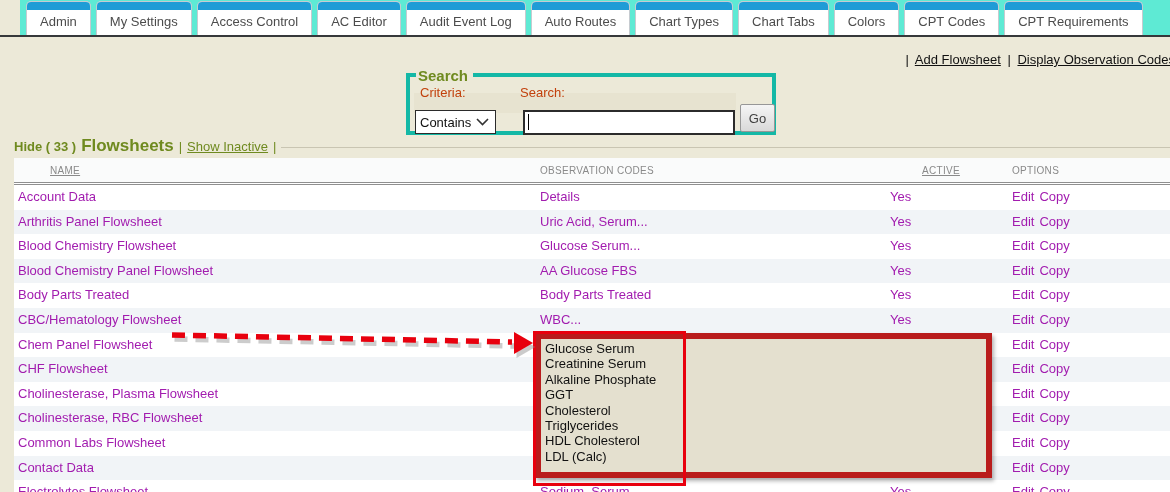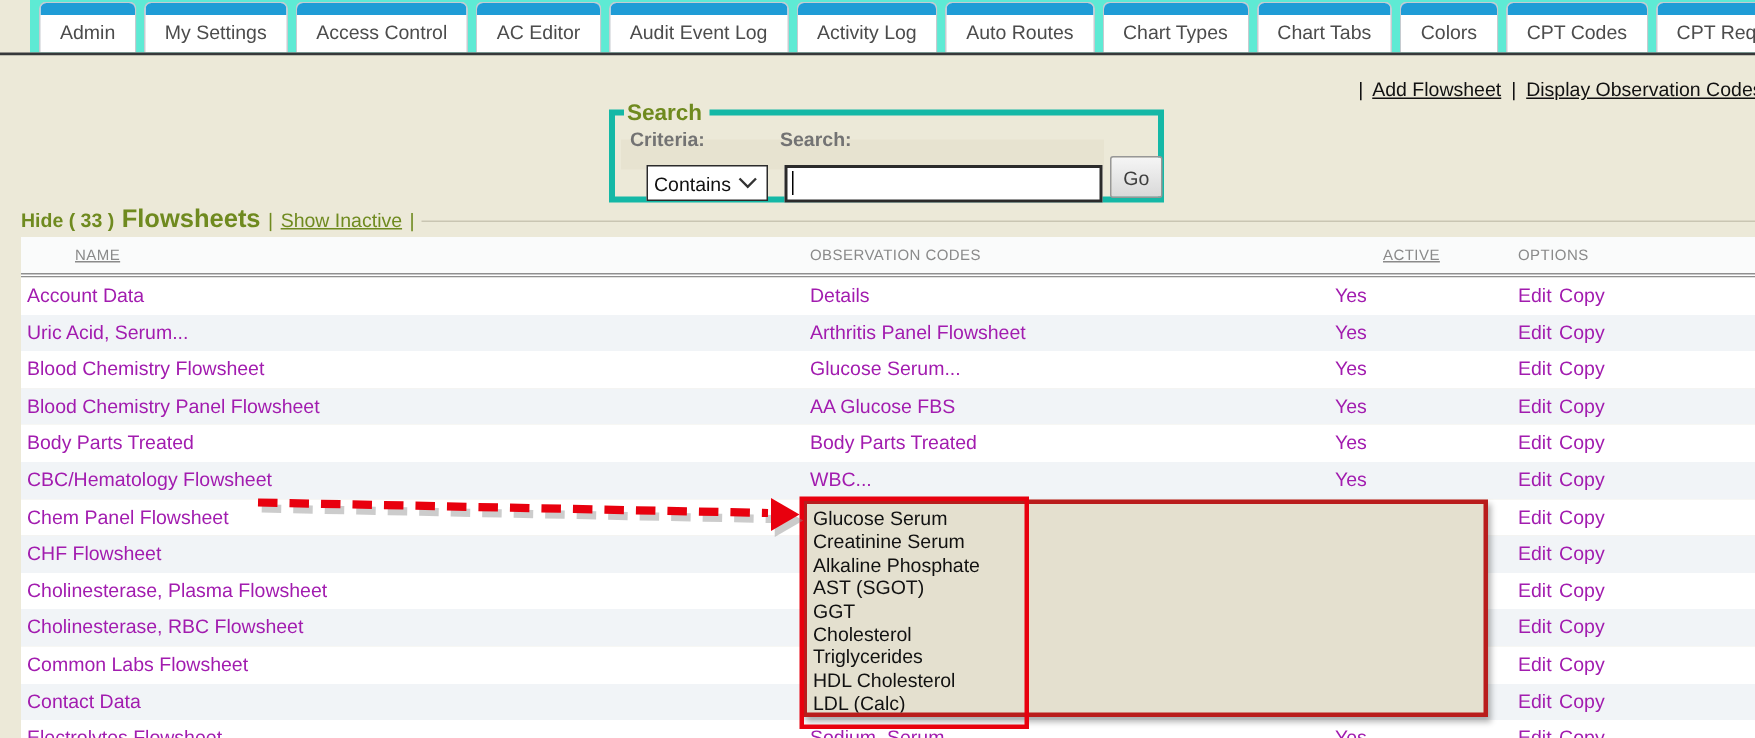--- a/index.html
+++ b/index.html
@@ -20,24 +20,24 @@
   .toplinks{position:absolute;top:52px;right:-5px;font-size:13px;color:#111;white-space:nowrap;z-index:2;}
   .toplinks a{color:#111;text-decoration:underline;cursor:pointer;}
   .toplinks .sep{margin:0 3px;}
 
   
   .search-panel{position:absolute;left:406px;top:73px;width:370px;height:62px;
                 border:4px solid #14b8a6;box-sizing:border-box;z-index:2;}
   .search-legend{position:absolute;left:6px;top:-10px;padding:0 5px 0 2px;background:var(--page-bg,#ece9d8);
                  font-size:15px;font-weight:bold;color:var(--heading-green,#6f8a1f);}
   .label-band{position:absolute;left:4px;top:16px;width:322px;height:20px;background:#e7e3d0;}
-  .fld-label{position:absolute;top:8px;font-size:13px;font-weight:bold;color:#737373;}
+  .fld-label{position:absolute;top:8px;font-size:13px;font-weight:normal;color:#c2410c;}
   .lbl-criteria{left:10px;}
   .lbl-search{left:110px;}
-  .select{position:absolute;left:21px;top:33px;width:81px;height:24px;border:1px solid #2b2b2b;background:#fff;
+  .select{position:absolute;left:5px;top:33px;width:81px;height:24px;border:1px solid #2b2b2b;background:#fff;
           box-sizing:border-box;font-size:13px;color:#111;display:flex;align-items:center;
           justify-content:space-between;padding:0 6px 0 4px;cursor:pointer;}
   .searchwrap{position:absolute;left:113px;top:33px;width:212px;height:25px;}
   .search-input{width:100%;height:100%;box-sizing:border-box;border:2px solid #2b2b2b;background:#fff;
                 padding:0 3px;font-size:13px;font-family:inherit;outline:none;}
   .caret{position:absolute;left:5px;top:4px;width:1px;height:16px;background:#000;}
   .go{position:absolute;left:330px;top:27px;width:35px;height:28px;background:linear-gradient(#f5f5f5,#d9d9d9);
       border:1px solid #979797;border-radius:2px;font-size:13px;color:#3e3e3e;font-family:Liberation Sans, sans-serif;cursor:pointer;}
 
   
@@ -55,21 +55,21 @@
   .hcell{padding-left:4px;letter-spacing:.3px;white-space:nowrap;}
   .hcell.sortable{text-decoration:underline;cursor:pointer;padding-left:36px;}
   .dblline{height:1px;border-top:1px solid #8f8f8f;border-bottom:1px solid #8f8f8f;background:#fff;}
   .trow{height:24.6px;line-height:24.6px;font-size:13px;color:#a21caf;background:#fff;}
   .trow.alt{background:var(--alt-row,#f1f4f7);}
   .cell{padding-left:4px;white-space:nowrap;overflow:hidden;}
   .opt{margin-right:5px;cursor:pointer;}
 
   
   .tooltip{position:absolute;left:535px;top:333px;width:457px;height:145px;background:var(--popup-bg,#e4e0cf);
-           border:3px solid #b91c1c;box-shadow:2px 3px 4px rgba(0,0,0,.3);box-sizing:border-box;
+           border:6px solid #b91c1c;box-shadow:2px 3px 4px rgba(0,0,0,.3);box-sizing:border-box;
            padding:2px 0 0 4px;font-size:13px;line-height:15.4px;color:#111;z-index:5;overflow:hidden;}
   .redbox{position:absolute;left:533px;top:331px;width:153px;height:155px;
           border:3px solid var(--annotation-red,#e8000e);box-sizing:border-box;z-index:7;}
   .arrow{position:absolute;left:162px;top:328px;z-index:8;pointer-events:none;}
 </style>
 </head>
 <body>
 
 <div id="page-root">
 
@@ -86,24 +86,20 @@
         <div class="tab-top"></div>
         <div class="tab-label">Access Control</div>
       </div>
       <div class="tab">
         <div class="tab-top"></div>
         <div class="tab-label">AC Editor</div>
       </div>
       <div class="tab">
         <div class="tab-top"></div>
         <div class="tab-label">Audit Event Log</div>
-      </div>
-      <div class="tab">
-        <div class="tab-top"></div>
-        <div class="tab-label">Activity Log</div>
       </div>
       <div class="tab">
         <div class="tab-top"></div>
         <div class="tab-label">Auto Routes</div>
       </div>
       <div class="tab">
         <div class="tab-top"></div>
         <div class="tab-label">Chart Types</div>
       </div>
       <div class="tab">
@@ -169,22 +165,22 @@
       </div>
     <div class="dblline"></div>
     <div class="tbody">
         <div class="trow">
           <div class="cell">Account Data</div>
           <div class="cell">Details</div>
           <div class="cell">Yes</div>
           <div class="cell"><span class="opt">Edit</span><span class="opt">Copy</span></div>
         </div>
         <div class="trow alt">
+          <div class="cell">Arthritis Panel Flowsheet</div>
           <div class="cell">Uric Acid, Serum...</div>
-          <div class="cell">Arthritis Panel Flowsheet</div>
           <div class="cell">Yes</div>
           <div class="cell"><span class="opt">Edit</span><span class="opt">Copy</span></div>
         </div>
         <div class="trow">
           <div class="cell">Blood Chemistry Flowsheet</div>
           <div class="cell">Glucose Serum...</div>
           <div class="cell">Yes</div>
           <div class="cell"><span class="opt">Edit</span><span class="opt">Copy</span></div>
         </div>
         <div class="trow alt">
@@ -247,21 +243,20 @@
           <div class="cell">Yes</div>
           <div class="cell"><span class="opt">Edit</span><span class="opt">Copy</span></div>
         </div>
       </div>
   </div>
 
   <div class="tooltip">
       <div class="popup-item">Glucose Serum</div>
       <div class="popup-item">Creatinine Serum</div>
       <div class="popup-item">Alkaline Phosphate</div>
-      <div class="popup-item">AST (SGOT)</div>
       <div class="popup-item">GGT</div>
       <div class="popup-item">Cholesterol</div>
       <div class="popup-item">Triglycerides</div>
       <div class="popup-item">HDL Cholesterol</div>
       <div class="popup-item">LDL (Calc)</div>
     </div>
 
   <svg class="arrow" width="380" height="30" viewBox="0 0 380 30">
     <g opacity="0.45" transform="translate(2.5,3)">
       <path d="M10,8 L350,15" stroke="#8d8d8d" stroke-width="5.5" fill="none" stroke-dasharray="13 8"></path>

